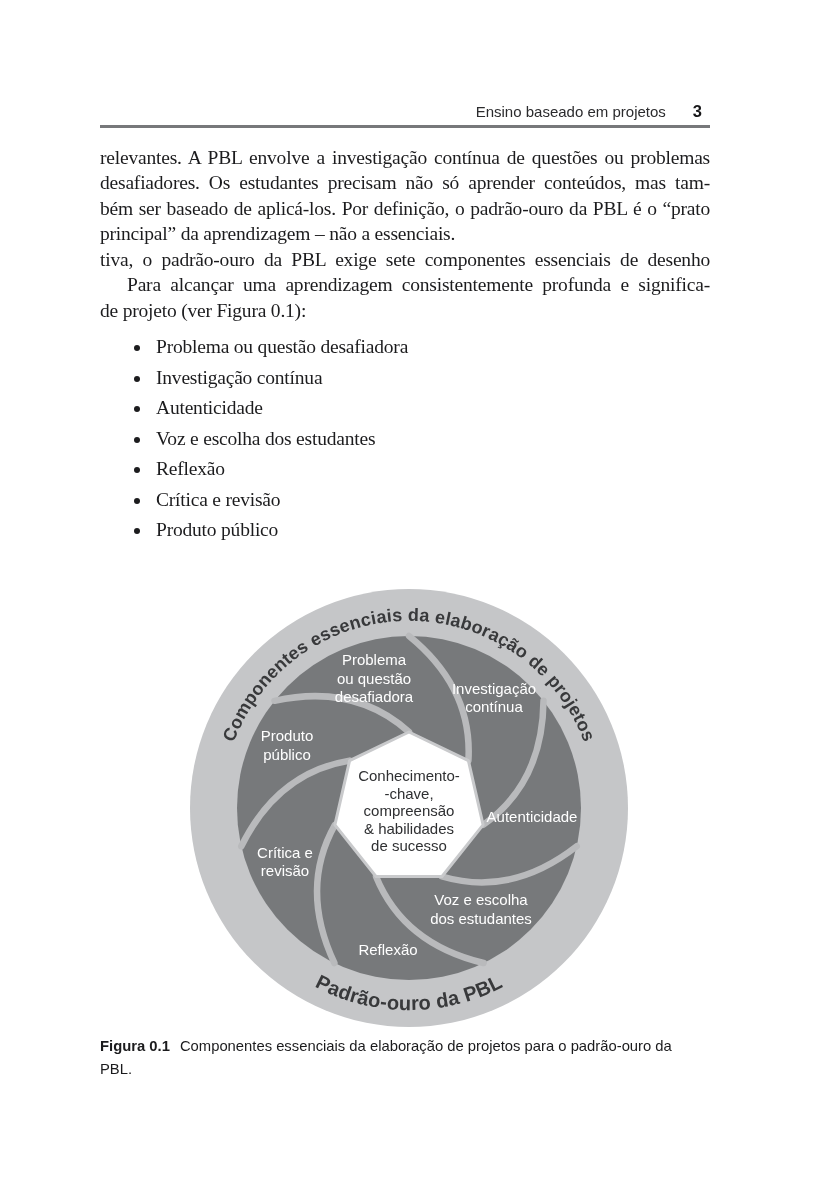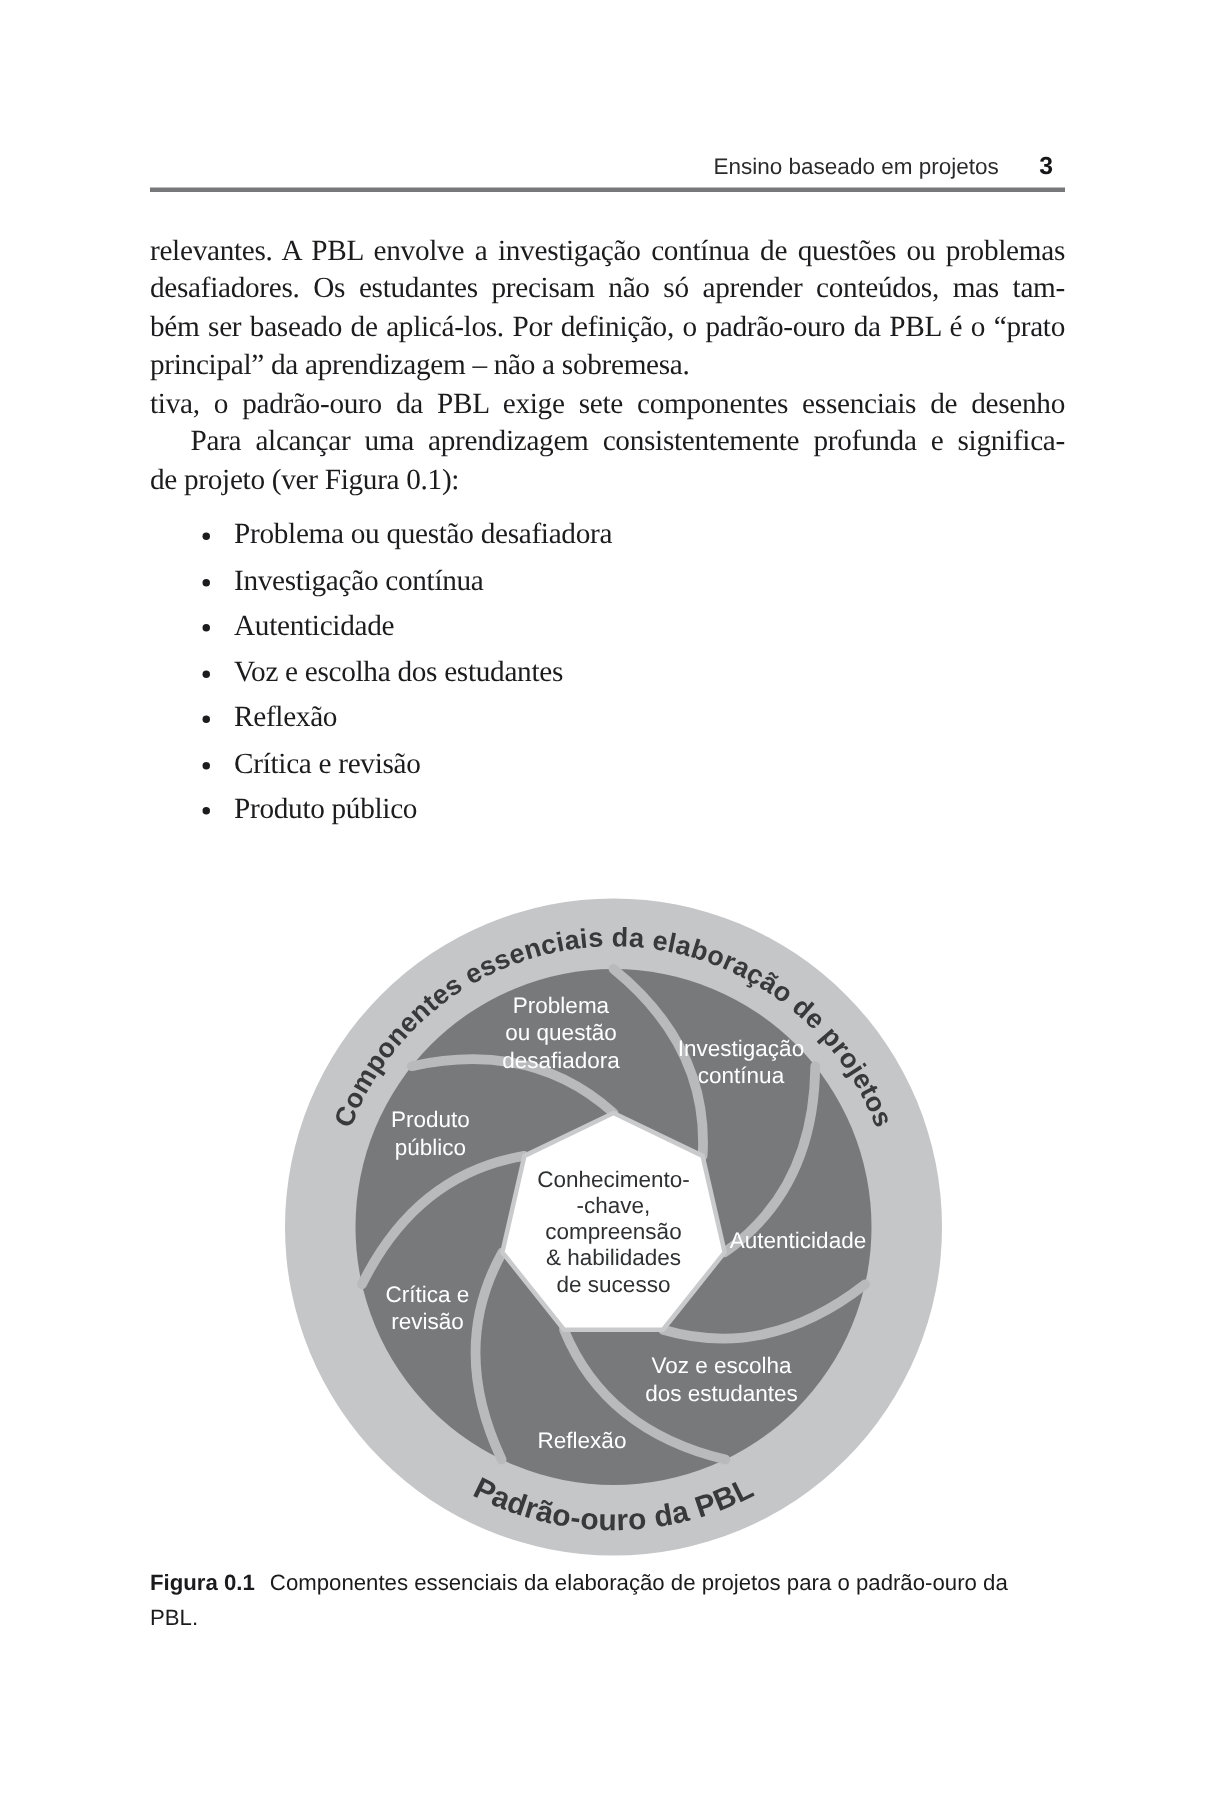--- a/index.html
+++ b/index.html
@@ -11,21 +11,21 @@
   .content{width:610px;}
   
   .running-header{
     font-family:"Liberation Sans",sans-serif;font-size:15px;color:#2b2b2d;
     text-align:right;line-height:16px;padding-right:8px;
   }
   .rh-num{font-weight:bold;font-size:16.5px;margin-left:27px;color:#161618;}
   .rule{height:2.5px;background:#77787a;margin-top:5px;}
   
   .para{font-size:19.5px;line-height:25.5px;letter-spacing:-0.2px;}
-  .p1{margin-top:27px;}
+  .p1{margin-top:17px;}
   .jline{text-align:justify;text-align-last:justify;white-space:nowrap;}
   .jlast{text-align:left;white-space:nowrap;}
   .indent{padding-left:27px;}
   
   ul.bullets{
     margin:9px 0 0 0;padding:0 0 0 52px;list-style:disc;
     font-size:19.5px;line-height:30.5px;letter-spacing:-0.2px;
   }
   ul.bullets li{padding-left:4px;}
   
@@ -50,21 +50,21 @@
 
     <header class="running-header">
       <span class="rh-title">Ensino baseado em projetos</span><span class="rh-num">3</span>
     </header>
     <div class="rule"></div>
 
     <div class="para p1">
       <div class="jline">relevantes. A PBL envolve a investigação contínua de questões ou problemas</div>
       <div class="jline">desafiadores. Os estudantes precisam não só aprender conteúdos, mas tam-</div>
       <div class="jline">bém ser baseado de aplicá-los. Por definição, o padrão-ouro da PBL é o “prato</div>
-      <div class="jlast">principal” da aprendizagem – não a sobremesa.</div>
+      <div class="jlast">principal” da aprendizagem – não a essenciais.</div>
     </div>
 
     <div class="para">
       <div class="jline">tiva, o padrão-ouro da PBL exige sete componentes essenciais de desenho</div>
       <div class="jline indent">Para alcançar uma aprendizagem consistentemente profunda e significa-</div>
       <div class="jlast">de projeto (ver Figura 0.1):</div>
     </div>
 
     <ul class="bullets">
       <li>Problema ou questão desafiadora</li>

